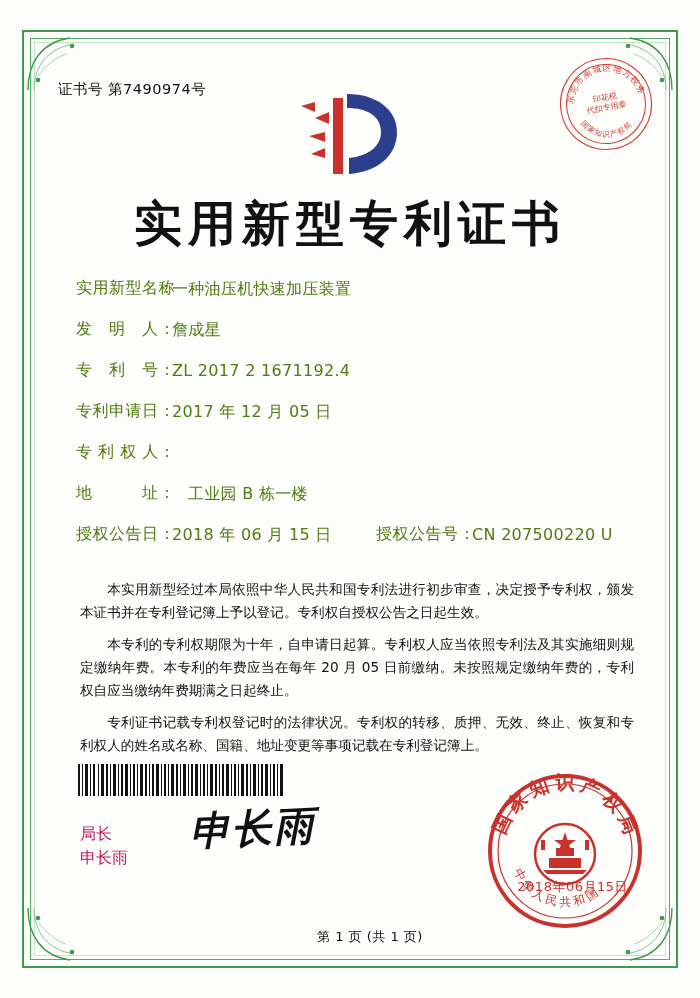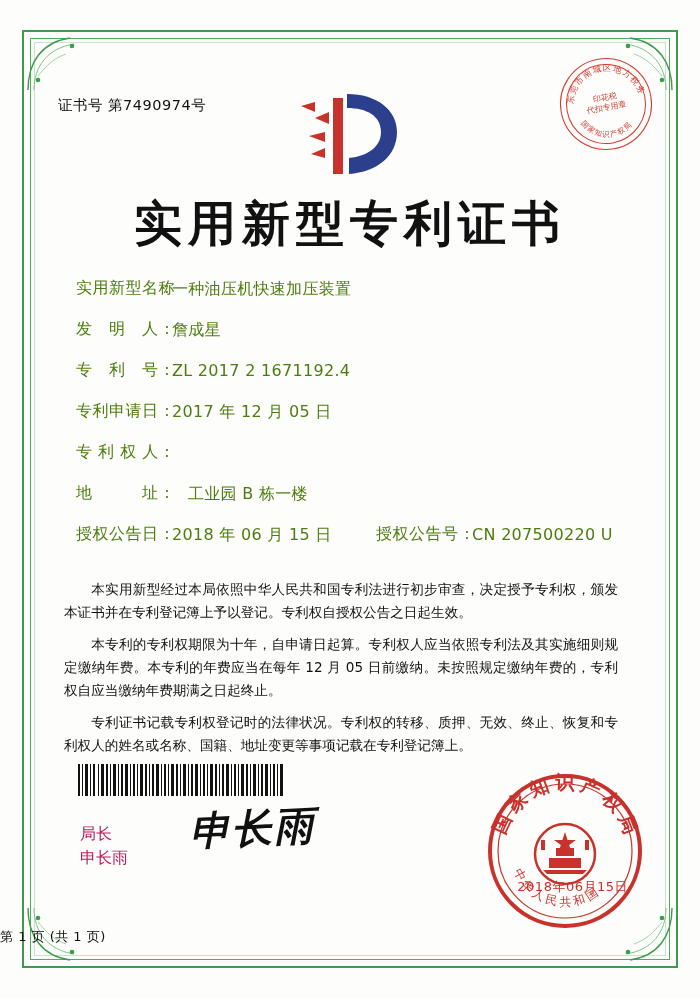--- a/index.html
+++ b/index.html
@@ -55,21 +55,21 @@
   }
   .corner svg { display:block; }
   .c-tl { left: 24px;  top: 32px; }
   .c-tr { right: 24px; top: 32px; transform: scaleX(-1); }
   .c-bl { left: 24px;  bottom: 32px; transform: scaleY(-1); }
   .c-br { right: 24px; bottom: 32px; transform: scale(-1,-1); }
 
   
   .cert-no {
     position: absolute;
-    left: 58px; top: 96px;
+    left: 58px; top: 80px;
     font-size: 14.5px;
     letter-spacing: 0.5px;
     color: #111;
   }
 
   .logo {
     position: absolute;
     left: 285px; top: 88px;
     width: 130px; height: 92px;
   }
@@ -149,21 +149,21 @@
     display: flex;
     margin-bottom: 2px;
   }
   .pub-left { width: 300px; display: flex; }
   .pub-right { display: flex; }
   .pub-right .field-label { width: 86px; }
 
   
   .paragraphs {
     position: absolute;
-    left: 64px; top: 578px;
+    left: 80px; top: 578px;
     width: 554px;
     font-size: 13.6px;
     line-height: 23px;
     color: #111;
     text-align: justify;
   }
   .paragraphs p {
     margin: 0 0 9px 0;
     text-indent: 2em;
   }
@@ -208,24 +208,25 @@
     font-size: 13px;
     color: #c8322c;
     letter-spacing: 0.5px;
     z-index: 5;
     margin-left: 42px;
   }
 
   .footer-page {
     position: absolute;
     left: 0; right: 0; bottom: 52px;
-    text-align: left;
+    text-align: center;
     font-size: 13px;
     color: #111;
     letter-spacing: 0.5px;
+    padding-left: 40px;
   }
 </style>
 </head>
 <body>
 
 <div class="certificate">
 
   <div class="border-outer"></div>
   <div class="border-inner"></div>
   <div class="border-hair"></div>
@@ -347,21 +348,21 @@
       <span class="pub-right">
         <span class="field-label">授权公告号</span>
         <span class="field-sep">:</span>
         <span class="field-value">CN 207500220 U</span>
       </span>
     </div>
   </div>
 
   <div class="paragraphs">
     <p>本实用新型经过本局依照中华人民共和国专利法进行初步审查，决定授予专利权，颁发本证书并在专利登记簿上予以登记。专利权自授权公告之日起生效。</p>
-    <p>本专利的专利权期限为十年，自申请日起算。专利权人应当依照专利法及其实施细则规定缴纳年费。本专利的年费应当在每年 12 月 05 日前缴纳。未按照规定缴纳年费的，专利权自应当缴纳年费期满之日起终止。</p>
+    <p>本专利的专利权期限为十年，自申请日起算。专利权人应当依照专利法及其实施细则规定缴纳年费。本专利的年费应当在每年 20 月 05 日前缴纳。未按照规定缴纳年费的，专利权自应当缴纳年费期满之日起终止。</p>
     <p>专利证书记载专利权登记时的法律状况。专利权的转移、质押、无效、终止、恢复和专利权人的姓名或名称、国籍、地址变更等事项记载在专利登记簿上。</p>
   </div>
 
   <div class="barcode">
     <svg width="205" height="32" viewBox="0 0 205 32" preserveAspectRatio="none">
       <g fill="#111">
         <rect x="0" y="0" width="2" height="32"></rect>
           <rect x="4" y="0" width="1" height="32"></rect>
         <rect x="7" y="0" width="3" height="32"></rect>
           <rect x="12" y="0" width="1" height="32"></rect>

